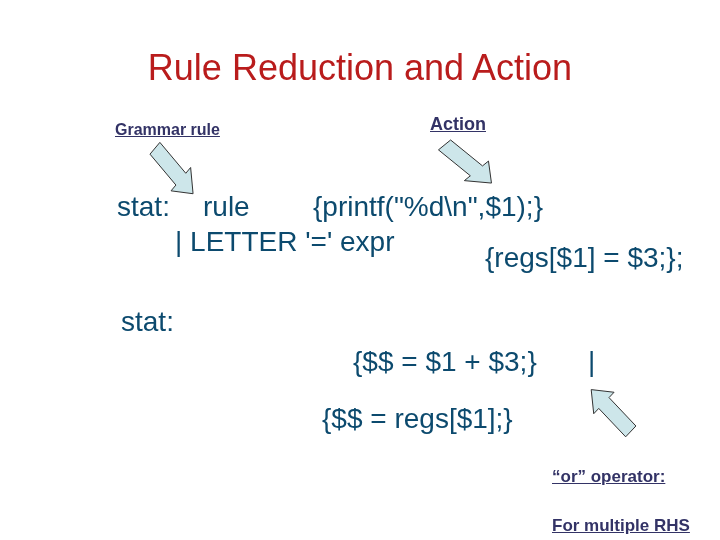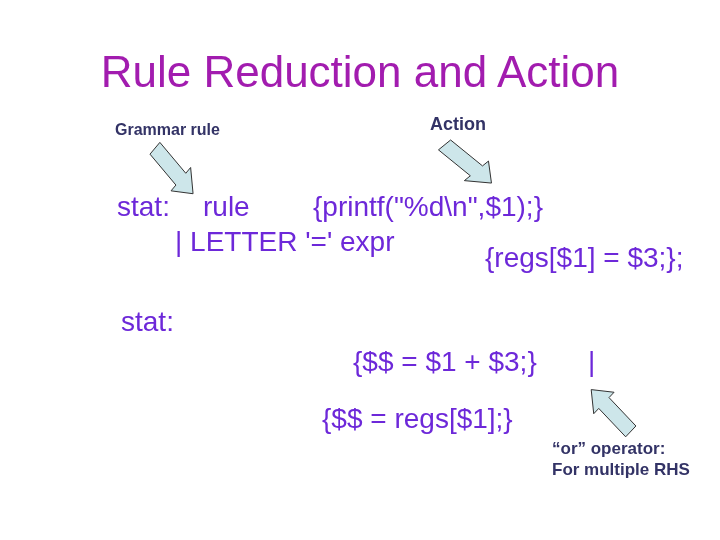--- a/index.html
+++ b/index.html
@@ -3,31 +3,31 @@
 <meta charset="utf-8">
 <style>
   html,body { margin:0; padding:0; }
   .slide {
     position:relative; width:720px; height:540px;
     background:#ffffff; overflow:hidden;
     font-family:"Liberation Sans", sans-serif;
   }
   .title {
     position:absolute; top:46px; left:0; width:100%;
-    text-align:center; font-size:44px; line-height:1.2;
-    color:#a21caf; font-weight:normal; margin:0;
+    text-align:center; font-size:36px; line-height:1.2;
+    color:#b91c1c; font-weight:normal; margin:0;
   }
-  .nav-label { position:absolute; font-weight:bold; color:#333366; }
+  .nav-label { position:absolute; font-weight:bold; color:#333366;text-decoration:underline; }
   .grammar-label { left:115px; top:121px; font-size:16px; }
   .action-label  { left:430px; top:114px; font-size:18px; }
   .or-note { left:552px; top:438px; font-size:17px; line-height:21px; }
-  .or-note div { white-space:nowrap; }
+  .or-note div { white-space:nowrap;margin-top:28px; }
   .code {
     position:absolute; font-size:28px; line-height:1;
-    color:#6d28d9; white-space:pre;
+    color:#0c4a6e; white-space:pre;
   }
   
   .f-stat-lhs  { left:117px; top:193px; }
   .f-stat-rhs1 { left:203px; top:193px; }
   .f-stat-act1 { left:313px; top:193px; }
   .f-stat-alt  { left:175px; top:228px; }
   .f-stat-act2 { left:485px; top:244px; }
   
   .f-expr-lhs  { left:121px; top:308px; }
   .f-expr-rhs1 { left:146px; top:348px; }

